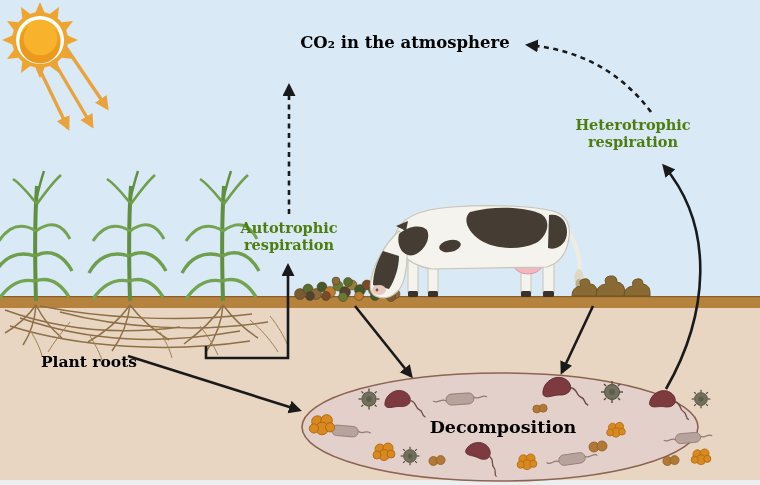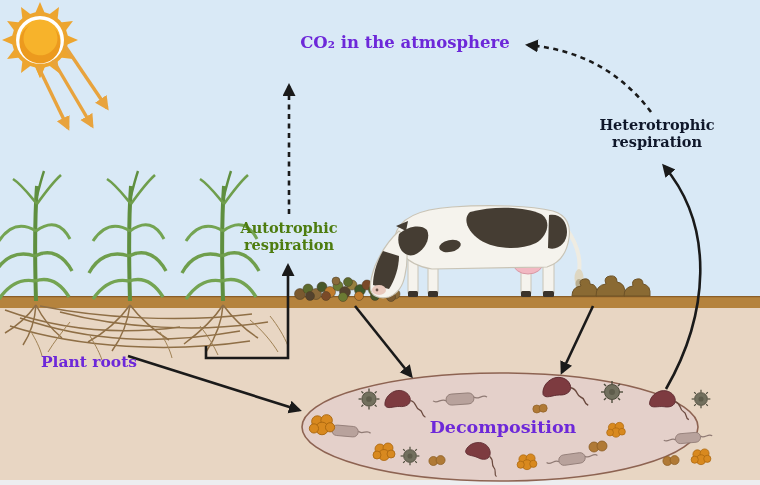--- a/index.html
+++ b/index.html
@@ -4,26 +4,26 @@
 <style>
   html,body{margin:0;padding:0;}
   #stage{
     position:relative;width:760px;height:485px;overflow:hidden;
     background:#e8d6c3;
     font-family:"DejaVu Serif", serif;
   }
   #scene{position:absolute;left:0;top:0;z-index:1;}
   .lbl{
     position:absolute;z-index:2;text-align:center;font-weight:bold;
-    color:#6d28d9;line-height:1.16;white-space:pre-line;
+    color:#000000;line-height:1.16;white-space:pre-line;
   }
   .lbl-atmosphere{left:290px;top:33px;width:230px;font-size:16.5px;}
   .lbl-fixation{left:38px;top:139px;width:180px;font-size:15px;}
   .lbl-autotrophic{left:224px;top:220px;width:130px;font-size:14.5px;color:#4d7c0f;}
-  .lbl-heterotrophic{left:592px;top:117px;width:130px;font-size:14.5px;color:#0f172a;}
+  .lbl-heterotrophic{left:568px;top:117px;width:130px;font-size:14.5px;color:#4d7c0f;}
   .lbl-plant-roots{left:28px;top:353px;width:122px;font-size:15.5px;}
   .lbl-decomposition{left:403px;top:342px;width:160px;font-size:15.5px;}
   .lbl-microorganisms{left:413px;top:417px;width:180px;font-size:17.5px;}
 </style>
 </head>
 <body>
 
 <div id="stage">
 
   <svg id="scene" width="760" height="485" viewBox="0 0 760 485">

